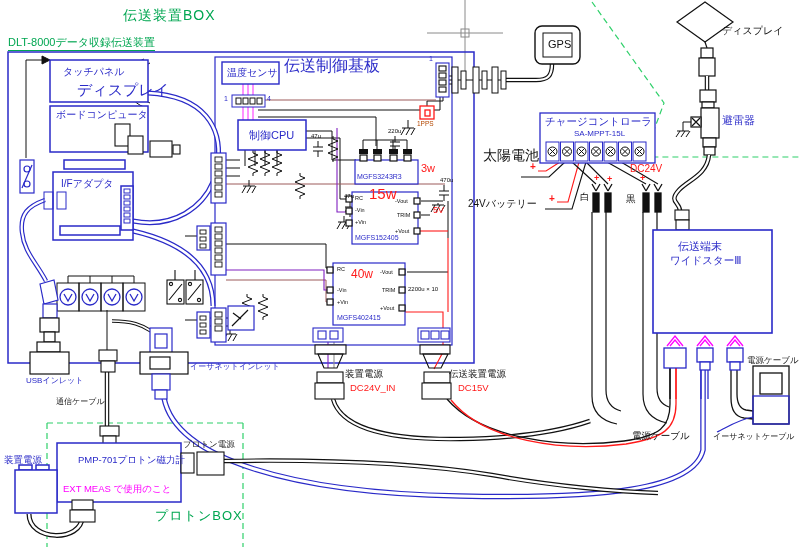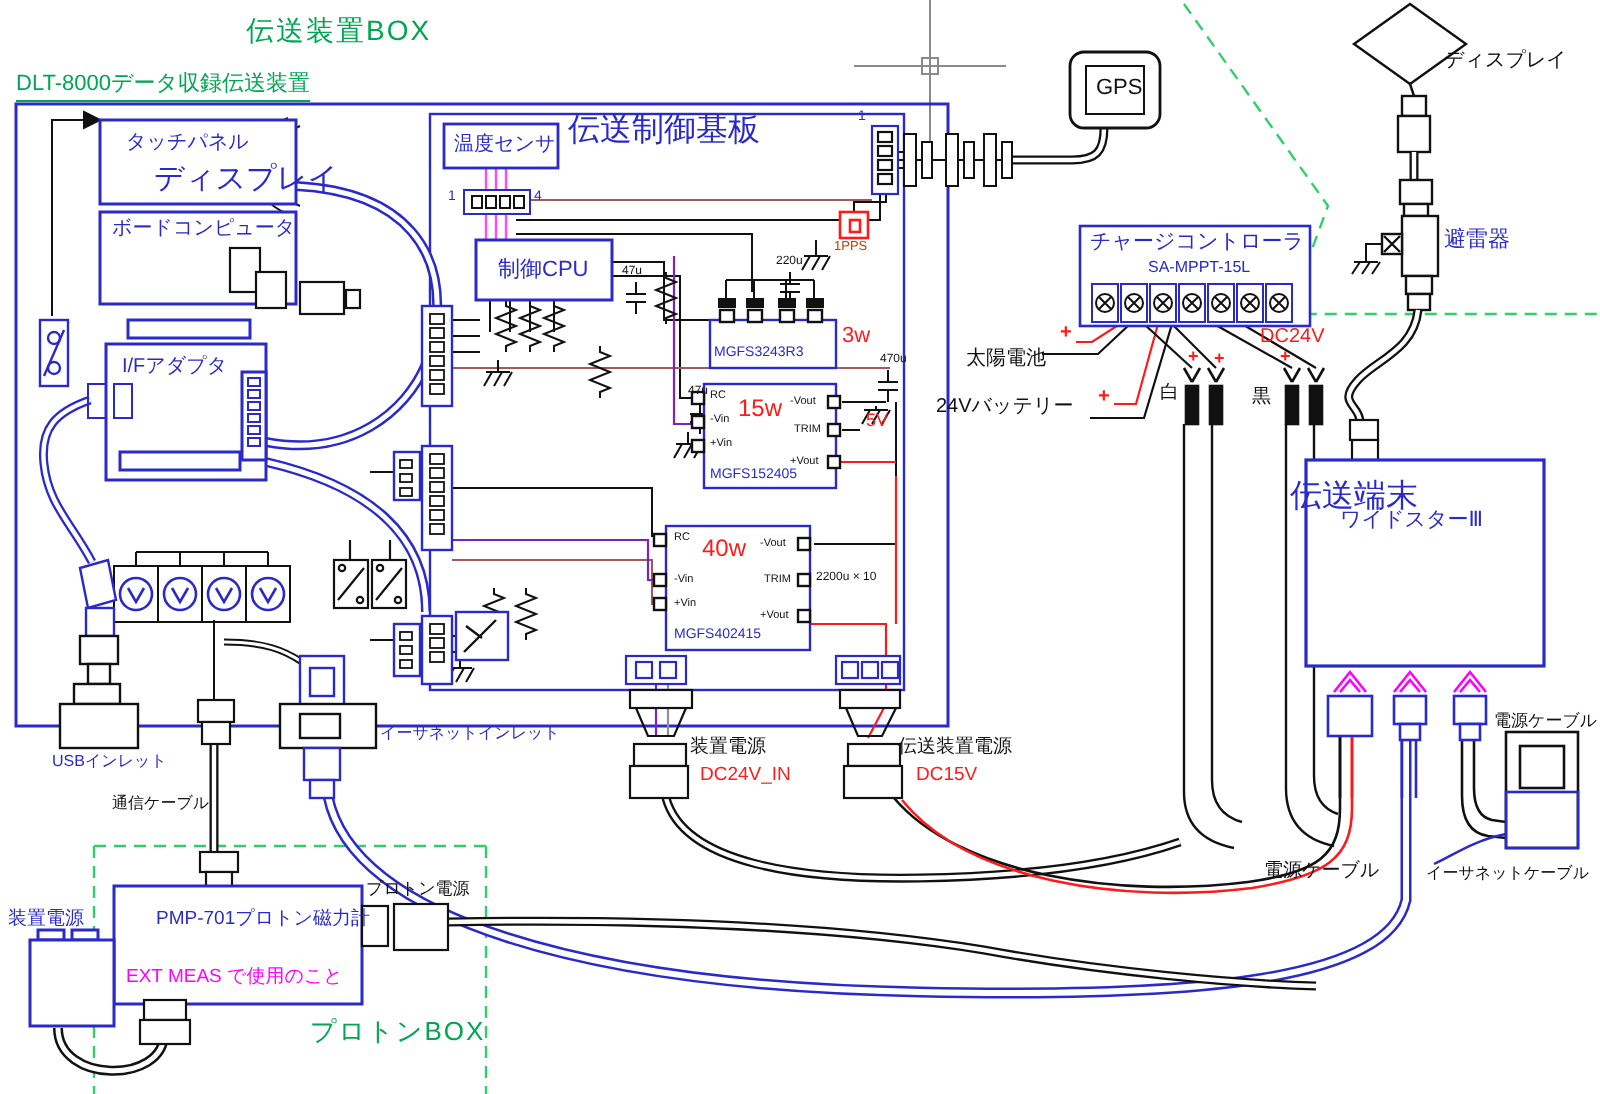--- a/index.html
+++ b/index.html
@@ -508,21 +508,21 @@
 <div class="lbl blue" style="left:284px;top:58px;font-size:16px">伝送制御基板</div>
 <div class="lbl blue" style="left:227px;top:68px;font-size:10px">温度センサ</div>
 <div class="lbl blue" style="left:249px;top:130px;font-size:11px">制御CPU</div>
 <div class="lbl blue" style="left:224px;top:95px;font-size:7px">1</div>
 <div class="lbl blue" style="left:267px;top:95px;font-size:7px">4</div>
 <div class="lbl blue" style="left:429px;top:55px;font-size:7px">1</div>
 <div class="lbl pps" style="left:417px;top:121px;font-size:6.5px">1PPS</div>
 
 <div class="lbl red" style="left:421px;top:163px;font-size:11px">3w</div>
 <div class="lbl blue" style="left:357px;top:173px;font-size:7px">MGFS3243R3</div>
-<div class="lbl red" style="left:369px;top:198px;font-size:12px">15w</div>
+<div class="lbl red" style="left:369px;top:186px;font-size:15px">15w</div>
 <div class="lbl blue" style="left:355px;top:234px;font-size:7px">MGFS152405</div>
 <div class="lbl red" style="left:351px;top:268px;font-size:12px">40w</div>
 <div class="lbl blue" style="left:337px;top:314px;font-size:7px">MGFS402415</div>
 <div class="lbl red" style="left:433px;top:206px;font-size:9px">5V</div>
 <div class="lbl blk" style="left:440px;top:177px;font-size:6px">470u</div>
 <div class="lbl blk" style="left:388px;top:128px;font-size:6px">220u</div>
 <div class="lbl blk" style="left:311px;top:133px;font-size:6px">47u</div>
 <div class="lbl blk" style="left:344px;top:193px;font-size:6px">47u</div>
 <div class="lbl blk" style="left:408px;top:286px;font-size:6px">2200u × 10</div>
 
@@ -537,33 +537,33 @@
 <div class="lbl blk" style="left:337px;top:300px;font-size:5.5px">+Vin</div>
 <div class="lbl blk" style="left:380px;top:270px;font-size:5.5px">-Vout</div>
 <div class="lbl blk" style="left:382px;top:288px;font-size:5.5px">TRIM</div>
 <div class="lbl blk" style="left:380px;top:306px;font-size:5.5px">+Vout</div>
 
 <div class="lbl blk" style="left:548px;top:39px;font-size:11px">GPS</div>
 
 <div class="lbl blue" style="left:545px;top:116px;font-size:10.5px">チャージコントローラ</div>
 <div class="lbl blue" style="left:574px;top:130px;font-size:8px">SA-MPPT-15L</div>
 <div class="lbl red" style="left:630px;top:164px;font-size:10px">DC24V</div>
-<div class="lbl blk" style="left:483px;top:175px;font-size:10px">太陽電池</div>
+<div class="lbl blk" style="left:483px;top:148px;font-size:14px">太陽電池</div>
 <div class="lbl red" style="left:530px;top:162px;font-size:10px;font-weight:bold">+</div>
 <div class="lbl blk" style="left:468px;top:199px;font-size:10px">24Vバッテリー</div>
 <div class="lbl red" style="left:549px;top:194px;font-size:10px;font-weight:bold">+</div>
 <div class="lbl blk" style="left:580px;top:192px;font-size:9.5px">白</div>
 <div class="lbl blk" style="left:626px;top:194px;font-size:9.5px">黒</div>
 <div class="lbl red" style="left:594px;top:174px;font-size:9px;font-weight:bold">+</div>
 <div class="lbl red" style="left:607px;top:175px;font-size:9px;font-weight:bold">+</div>
 <div class="lbl red" style="left:640px;top:174px;font-size:9px;font-weight:bold">+</div>
 
 <div class="lbl blk" style="left:722px;top:26px;font-size:10px">ディスプレイ</div>
 <div class="lbl blue" style="left:722px;top:115px;font-size:11px">避雷器</div>
-<div class="lbl blue" style="left:645px;top:241px;font-size:16px">伝送端末</div>
+<div class="lbl blue" style="left:678px;top:241px;font-size:11px">伝送端末</div>
 <div class="lbl blue" style="left:670px;top:255px;font-size:10.5px">ワイドスターⅢ</div>
 <div class="lbl blk" style="left:747px;top:356px;font-size:8.5px">電源ケーブル</div>
 <div class="lbl blk" style="left:632px;top:431px;font-size:9.5px">電源ケーブル</div>
 <div class="lbl blk" style="left:713px;top:433px;font-size:8px">イーサネットケーブル</div>
 
 <div class="lbl blk" style="left:345px;top:369px;font-size:9.5px">装置電源</div>
 <div class="lbl red" style="left:350px;top:383px;font-size:9.5px">DC24V_IN</div>
 <div class="lbl blk" style="left:449px;top:369px;font-size:9.5px">伝送装置電源</div>
 <div class="lbl red" style="left:458px;top:383px;font-size:9.5px">DC15V</div>
 

